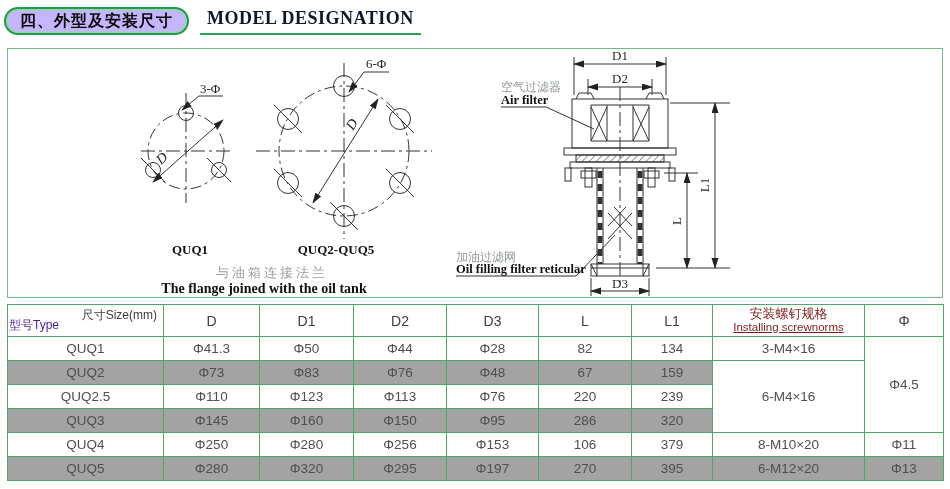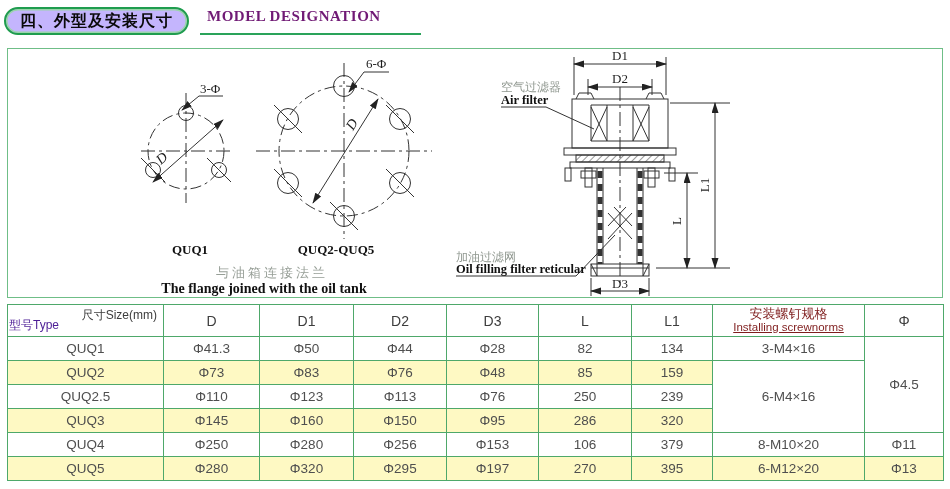--- a/index.html
+++ b/index.html
@@ -9,22 +9,22 @@
   }
   
   .badge{
     position:absolute;left:4px;top:7px;height:22px;line-height:22px;
     padding:1px 14px;border:2px solid #1f9d4e;border-radius:16px;
     background:#c4b5fd;box-shadow:inset 0 0 0 1.5px #9bd4ab;
     font-size:16px;font-weight:bold;color:#0a0a0a;letter-spacing:1px;
   }
   .title-en{
     position:absolute;left:207px;top:8px;
-    font-family:"Liberation Serif",serif;font-weight:bold;font-size:15px;
-    color:#701a75;letter-spacing:0.5px;
+    font-family:"Liberation Serif",serif;font-weight:bold;font-size:18px;
+    color:#0f172a;letter-spacing:0.5px;
   }
   .title-underline{
     position:absolute;left:200px;top:33px;width:221px;height:2px;background:#2aa35a;
   }
   
   .drawing-box{
     position:absolute;left:7px;top:48px;width:936px;height:250px;
     border:1.5px solid #6fbe87;background:#ffffff;box-sizing:border-box;
   }
   .drawing-box svg{display:block;}
@@ -33,21 +33,21 @@
     position:absolute;left:7px;top:304px;width:936px;
     border-collapse:collapse;table-layout:fixed;
     font-size:13.5px;color:#4f4f4f;
   }
   table.dim td,table.dim th{
     border:1px solid #4ea86a;text-align:center;vertical-align:middle;
     padding:0;font-weight:normal;background:#ffffff;
   }
   tr.hdr{height:32px;}
   tr.row{height:24px;}
-  tr.row.green td{background:#fef9c3;}
+  tr.row.green td{background:#a3a3a3;}
   td.white-cell{background:#ffffff !important;}
   th.ghead{background:#ddeede;color:#3d3d3d;font-size:14px;}
   th.screw-h{background:#ddeede;color:#7f1d1d;}
   .screw-zh{font-size:13px;line-height:14px;}
   .screw-en{font-size:11.5px;line-height:13px;text-decoration:underline;}
   td.corner{
     position:relative;background:#ffffff;
     background-image:linear-gradient(to bottom right,
       transparent 49.3%, #4ea86a 49.3%, #4ea86a 50.7%, transparent 50.7%);
   }
@@ -250,31 +250,31 @@
     <td>134</td>
     <td>3-M4×16</td>
     <td class="white-cell" rowspan="4">Φ4.5</td>
   </tr>
   <tr class="row green">
     <td>QUQ2</td>
     <td>Φ73</td>
     <td>Φ83</td>
     <td>Φ76</td>
     <td>Φ48</td>
-    <td>85</td>
+    <td>67</td>
     <td>159</td>
     <td class="white-cell" rowspan="3">6-M4×16</td>
   </tr>
   <tr class="row">
     <td>QUQ2.5</td>
     <td>Φ110</td>
     <td>Φ123</td>
     <td>Φ113</td>
     <td>Φ76</td>
-    <td>250</td>
+    <td>220</td>
     <td>239</td>
   </tr>
   <tr class="row green">
     <td>QUQ3</td>
     <td>Φ145</td>
     <td>Φ160</td>
     <td>Φ150</td>
     <td>Φ95</td>
     <td>286</td>
     <td>320</td>

